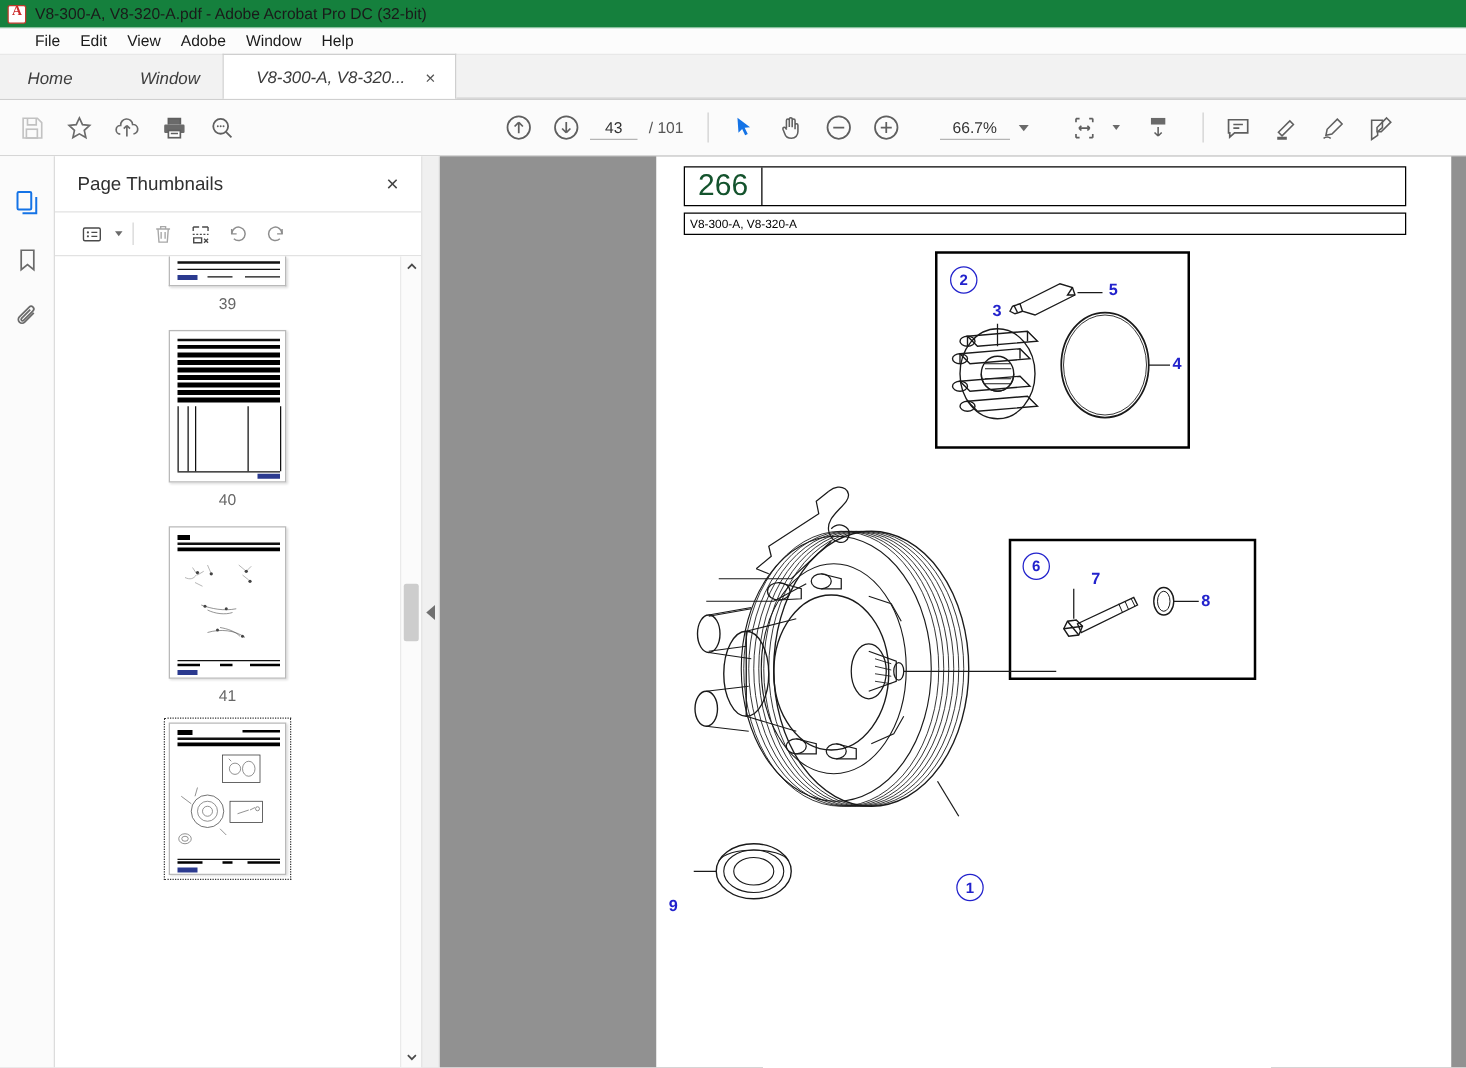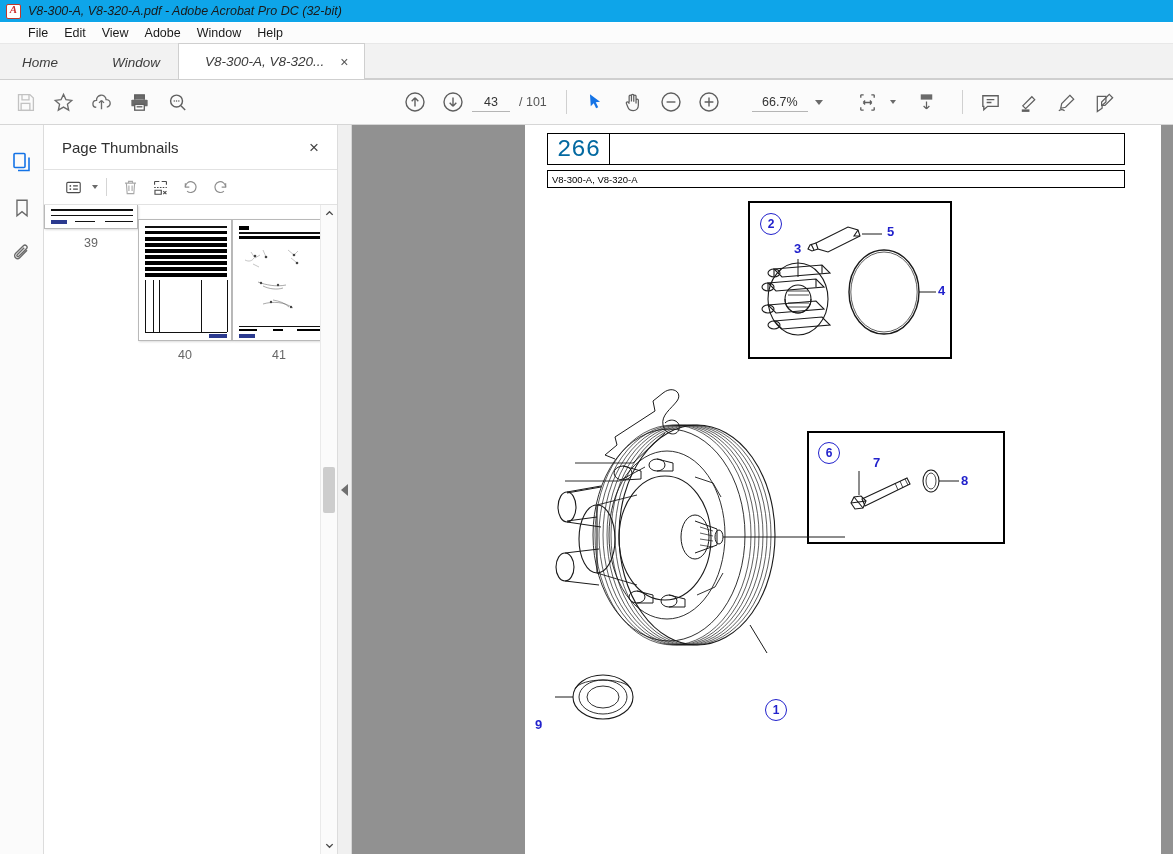--- a/index.html
+++ b/index.html
@@ -7,26 +7,25 @@
     margin: 0; padding: 0;
     width: 1173px; height: 854px;
     font-family: "Liberation Sans", sans-serif;
     overflow: hidden;
     background: #ffffff;
   }
 
   
   .titlebar {
     height: 23px;
-    background: #0ea5e9;
+    background: #15803d;
     display: flex;
     align-items: center;
     padding-left: 6px;
     border-bottom: 1px solid #ffffff;
-    font-style: italic;
   }
   .acro-logo {
     width: 15px; height: 15px;
     background: #ffffff;
     border: 1px solid #c0392b;
     border-radius: 2px;
     position: relative;
     margin-right: 7px;
     flex: 0 0 auto;
   }
@@ -246,20 +245,22 @@
   .thumb-list {
     flex: 1;
     position: relative;
     overflow: hidden;
     padding-top: 0;
   }
   .thumb-scroll {
     position: absolute;
     top: 0; left: 0; right: 17px; bottom: 0;
     display: flex;
+    flex-direction: column;
+    align-items: center;
   }
   .thumb-item {
     display: flex;
     flex-direction: column;
     align-items: center;
     margin-top: 14px;
   }
   .thumb-item.selected .thumb-page {
     outline: 1px dotted #333;
     outline-offset: 3px;
@@ -349,22 +350,22 @@
     display: flex;
     align-items: stretch;
   }
   .pg-number-cell {
     width: 62px;
     border-right: 1.6px solid #000;
     display: flex;
     align-items: center;
     justify-content: center;
     font-size: 24px;
-    color: #0369a1;
-    font-family: Liberation Mono, monospace;
+    color: #14532d;
+    font-family: Liberation Sans, sans-serif;
   }
   .pg-title-cell {
     flex: 1;
     display: flex;
     align-items: center;
     justify-content: flex-end;
     padding-right: 4px;
     font-size: 16px;
     color: #000;
   }

